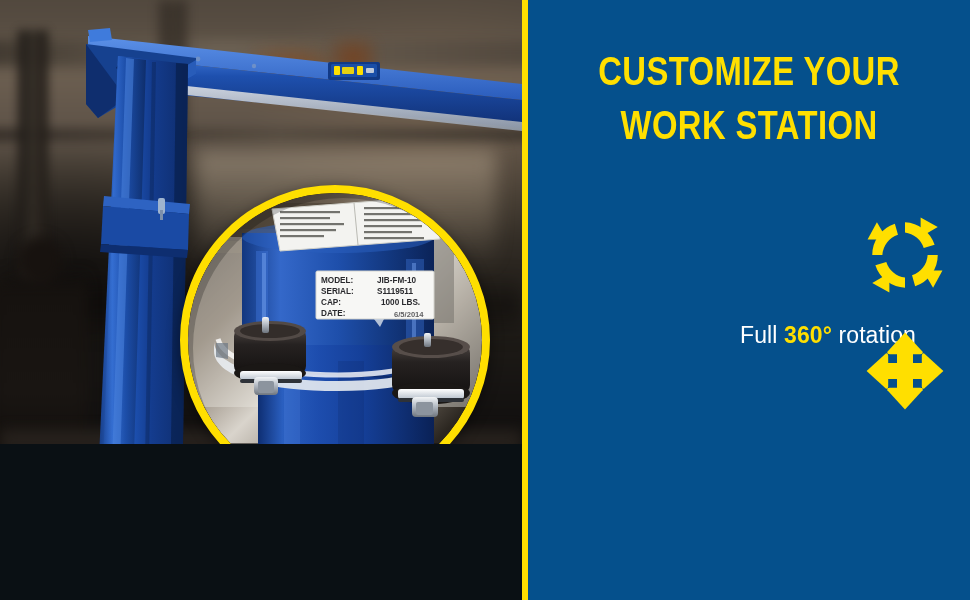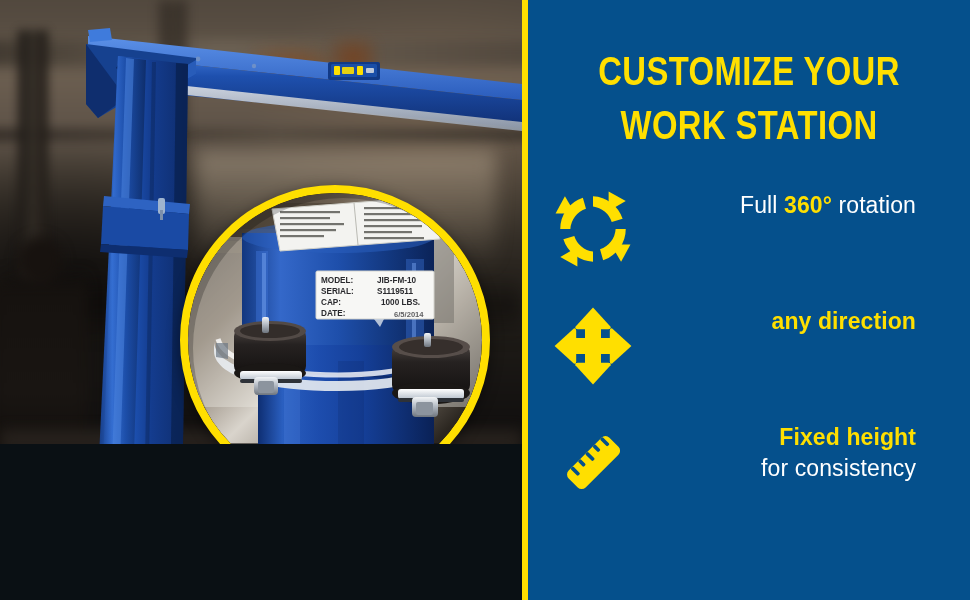--- a/index.html
+++ b/index.html
@@ -132,21 +132,22 @@
   }
   .headline .hl-line { display:block; white-space:nowrap; }
 
   .features {
     position:absolute; left:0; top:190px; width:442px;
   }
   .feature {
     position:relative;
     height:116px;
     display:flex;
-    align-items:flex-start;
+    align-items:flex-end;
+    flex-direction:column;
   }
   .feat-icon {
     width:130px;
     flex:0 0 130px;
     display:flex; align-items:center; justify-content:center;
   }
   .feat-text {
     flex:1 1 auto;
     padding-right:54px;
     text-align:right;
@@ -461,40 +462,19 @@
             <path d="M50,2 L72,26 Q73,29 69,29 L31,29 Q27,29 28,26 Z"></path>
 
             <path d="M50,98 L72,74 Q73,71 69,71 L31,71 Q27,71 28,74 Z"></path>
 
             <path d="M2,50 L26,28 Q29,27 29,31 L29,69 Q29,73 26,72 Z"></path>
 
             <path d="M98,50 L74,28 Q71,27 71,31 L71,69 Q71,73 74,72 Z"></path>
           </svg>
         </div>
         <div class="feat-text">
-          <span class="ln"><span class="hi">any direction</span></span>
         </div>
       </div>
 
-      <div class="feature">
-        <div class="feat-icon">
-          <svg width="80" height="80" viewBox="0 0 100 100">
-            <g transform="rotate(-45 50 50)">
-              <rect x="14" y="36" width="72" height="30" rx="7" fill="#FFDF00"></rect>
-              <g fill="#05508C">
-                <rect x="24" y="36" width="4.6" height="13" rx="1.6"></rect>
-                <rect x="37" y="36" width="4.6" height="10" rx="1.6"></rect>
-                <rect x="50" y="36" width="4.6" height="13" rx="1.6"></rect>
-                <rect x="63" y="36" width="4.6" height="10" rx="1.6"></rect>
-                <rect x="76" y="36" width="4.6" height="13" rx="1.6"></rect>
-              </g>
-            </g>
-          </svg>
-        </div>
-        <div class="feat-text">
-          <span class="ln"><span class="hi">Fixed height</span></span>
-          <span class="ln"><span class="wt">for consistency</span></span>
-        </div>
-      </div>
 
     </div>
   </div>
 </div>
 
 </body></html>

